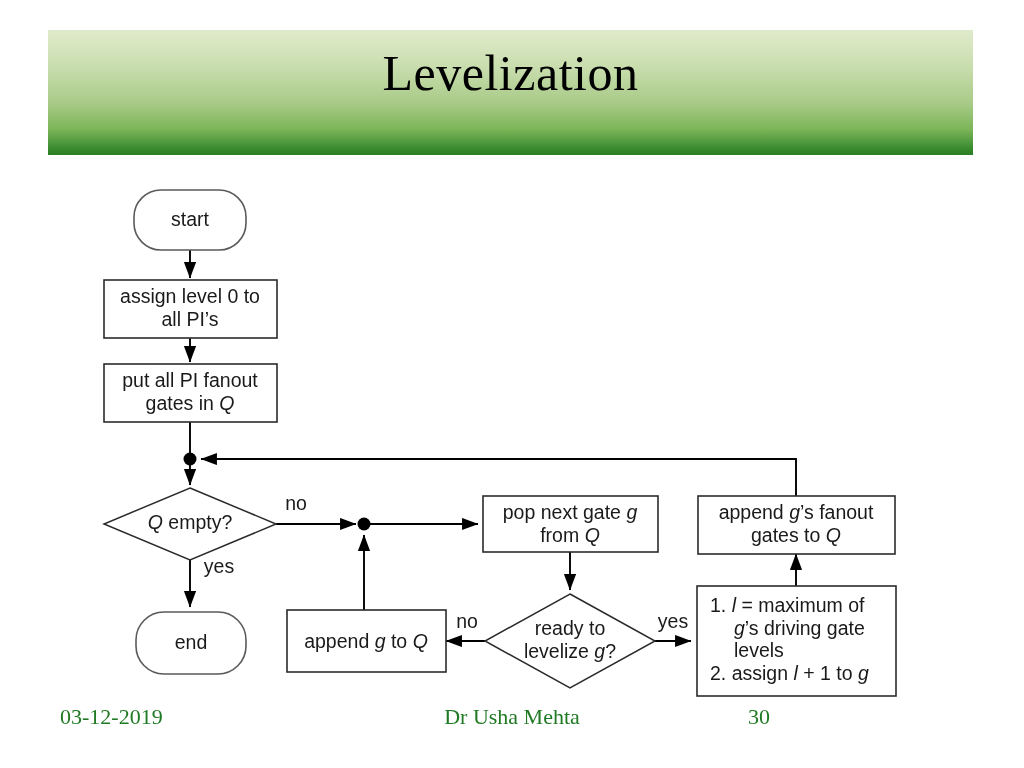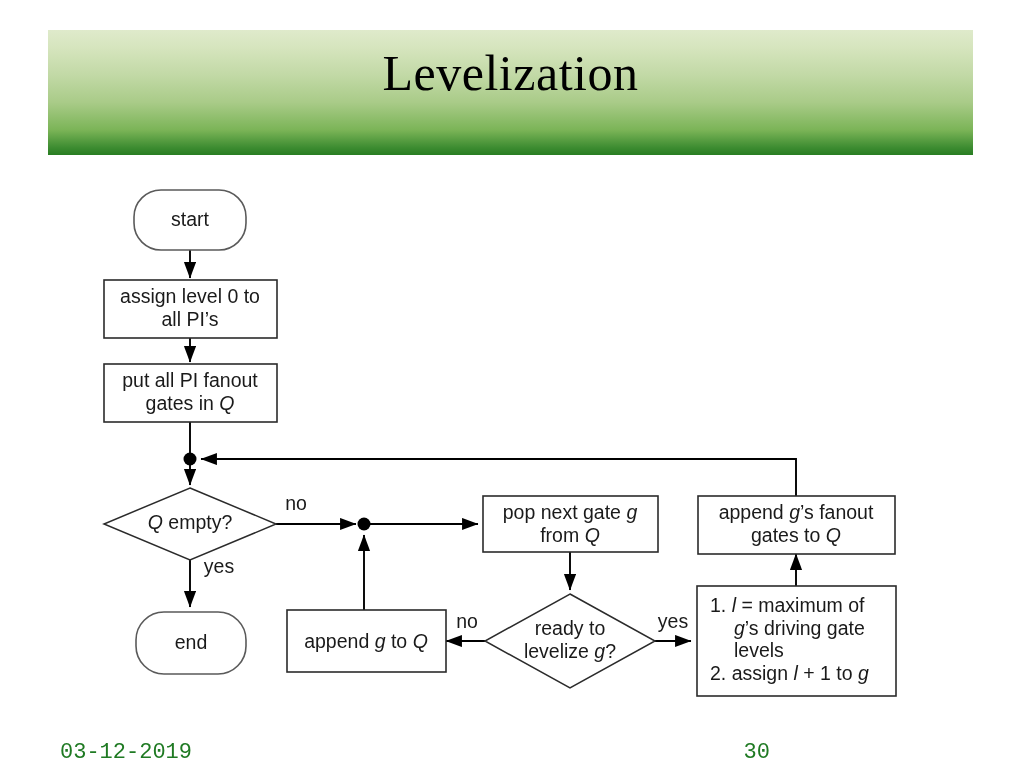--- a/index.html
+++ b/index.html
@@ -103,25 +103,24 @@
   .edgelabel {
     font-family: "Liberation Sans", sans-serif;
     font-size: 19.5px;
     fill: #1a1a1a;
     text-anchor: middle;
   }
   
   .footer-item {
     position: absolute;
     top: 704px;
-    font-family: Liberation Mono, monospace;
+    font-family: Liberation Serif, serif;
     font-size: 22px;
     color: #1f7a23;
     white-space: nowrap;
-    margin-top: 36px;
   }
   #footer-date  { left: 60px; }
   #footer-author{ left: 0; width: 1024px; text-align: center; }
   #footer-page  { left: 0; width: 828px; text-align: right; padding-right: 58px; box-sizing: border-box; }
 </style>
 </head>
 <body>
 
 <div id="slide">
 
@@ -223,15 +222,16 @@
     <rect class="node-box" x="698" y="336" width="197" height="58"></rect>
     <text class="nodetext" x="796" y="354">
       <tspan>append </tspan><tspan class="it">g</tspan><tspan>’s fanout</tspan>
     </text>
     <text class="nodetext" x="796" y="377">
       <tspan>gates to </tspan><tspan class="it">Q</tspan>
     </text>
   </svg>
 
   <div class="footer-item" id="footer-date">03-12-2019</div>
+  <div class="footer-item" id="footer-author">Dr Usha Mehta</div>
   <div class="footer-item" id="footer-page">30</div>
 
 </div>
 
 </body></html>

